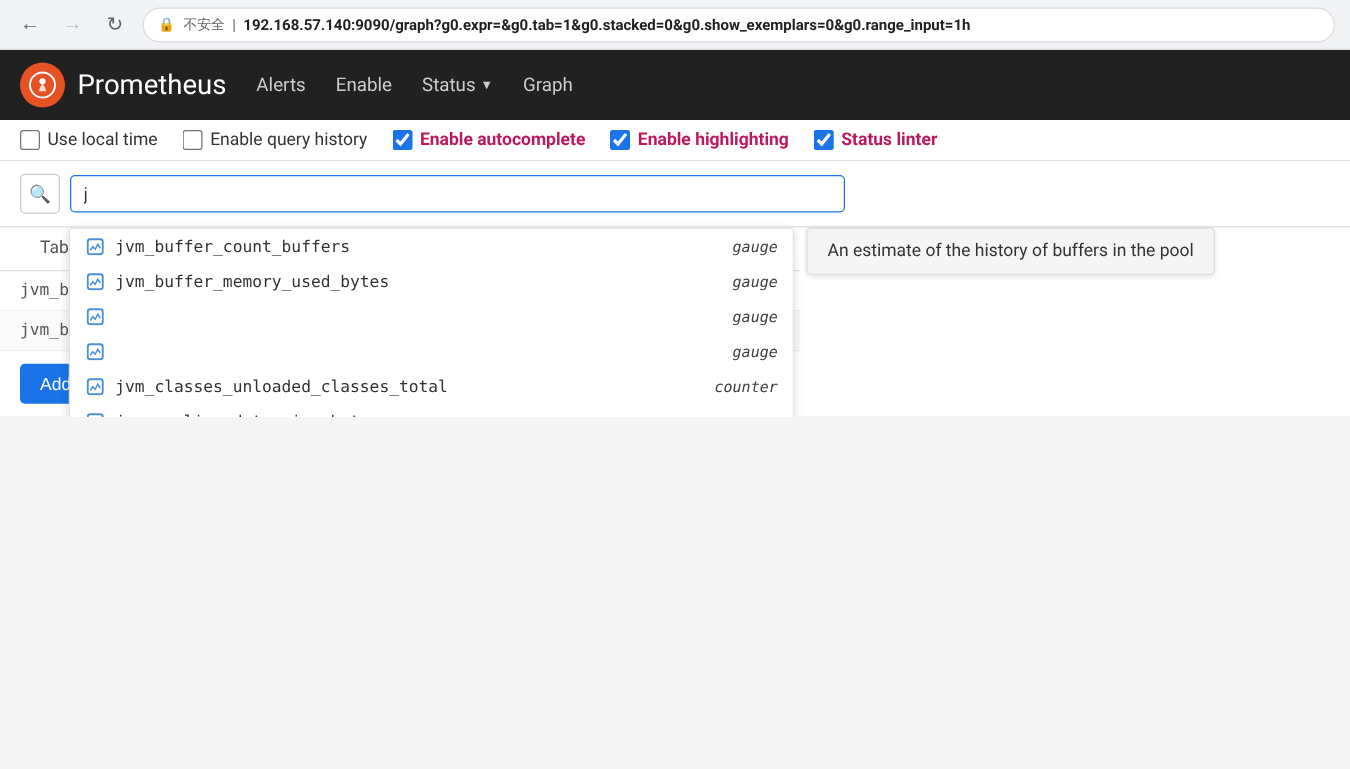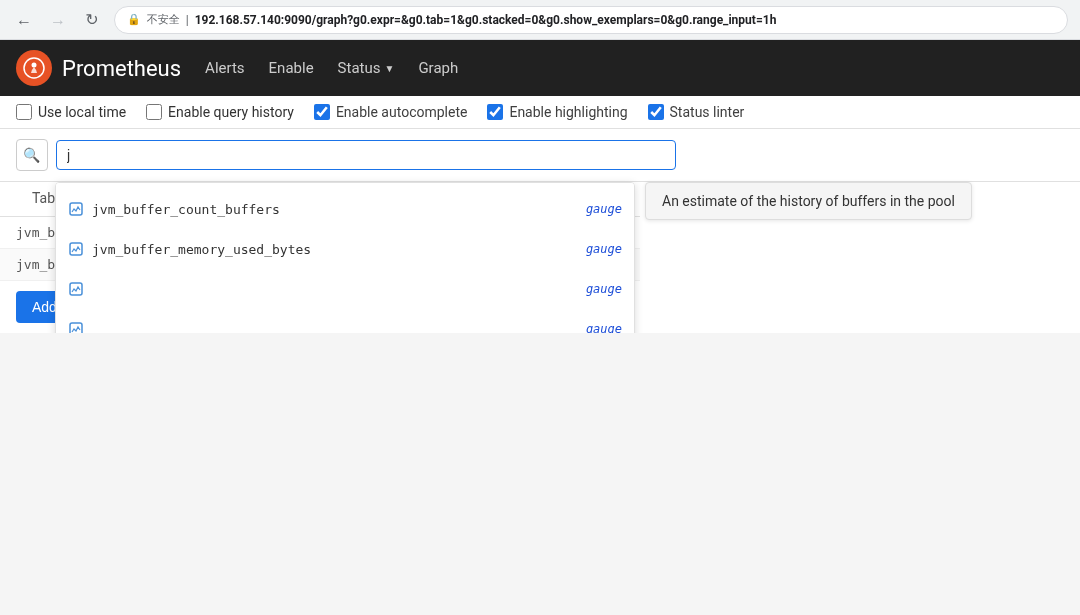--- a/index.html
+++ b/index.html
@@ -87,21 +87,21 @@
       cursor: pointer;
       font-size: 14px;
       color: #333;
     }
     .checkbox-item input[type="checkbox"] {
       width: 16px; height: 16px;
       cursor: pointer;
     }
     .checkbox-checked { accent-color: #1a73e8; }
     .checkbox-label { color: #333; }
-    .checkbox-label.blue { color: #404040; }
+    .checkbox-label.blue { color: #be185d; font-weight: bold; }
 
     
     .main-content {
       background: white;
       position: relative;
     }
 
     
     .search-bar {
       display: flex;
@@ -207,30 +207,29 @@
       max-height: 400px;
       overflow-y: auto;
     }
     .autocomplete-item {
       display: flex;
       align-items: center;
       justify-content: space-between;
       padding: 6px 12px;
       cursor: pointer;
       font-size: 13px;
-      margin-top: 12px;
     }
     .autocomplete-item.selected { background: #e8f0fe; }
     .autocomplete-item-left {
       display: flex; align-items: center; gap: 8px;
       color: #333;
       font-family: monospace;
     }
     .autocomplete-type {
-      color: #1d4ed8;
+      color: #404040;
       font-style: italic;
       font-size: 12px;
       font-family: monospace;
     }
     .metric-icon {
       width: 16px; height: 16px;
       display: flex; align-items: center; justify-content: center;
     }
     .metric-icon svg { width: 14px; height: 14px; }
 
@@ -396,20 +395,32 @@
         <span class="autocomplete-type">gauge</span>
       </div>
       <div class="autocomplete-item">
         <div class="autocomplete-item-left">
           <span class="metric-icon">
             <svg viewBox="0 0 14 14">
                 <rect x="1" y="1" width="12" height="12" rx="2" fill="none" stroke="#4a90d9" stroke-width="1.5"></rect>
                 <path d="M3 10 L5 7 L7 9 L9 5 L11 8" stroke="#4a90d9" stroke-width="1.2" fill="none"></path>
               </svg>
           </span>
+          <span>jvm_classes_unloaded_classes_total</span>
+        </div>
+        <span class="autocomplete-type">counter</span>
+      </div>
+      <div class="autocomplete-item">
+        <div class="autocomplete-item-left">
+          <span class="metric-icon">
+            <svg viewBox="0 0 14 14">
+                <rect x="1" y="1" width="12" height="12" rx="2" fill="none" stroke="#4a90d9" stroke-width="1.5"></rect>
+                <path d="M3 10 L5 7 L7 9 L9 5 L11 8" stroke="#4a90d9" stroke-width="1.2" fill="none"></path>
+              </svg>
+          </span>
           <span>jvm_gc_live_data_size_bytes</span>
         </div>
         <span class="autocomplete-type">gauge</span>
       </div>
       <div class="autocomplete-item">
         <div class="autocomplete-item-left">
           <span class="metric-icon">
             <svg viewBox="0 0 14 14">
                 <rect x="1" y="1" width="12" height="12" rx="2" fill="none" stroke="#4a90d9" stroke-width="1.5"></rect>
                 <path d="M3 10 L5 7 L7 9 L9 5 L11 8" stroke="#4a90d9" stroke-width="1.2" fill="none"></path>

